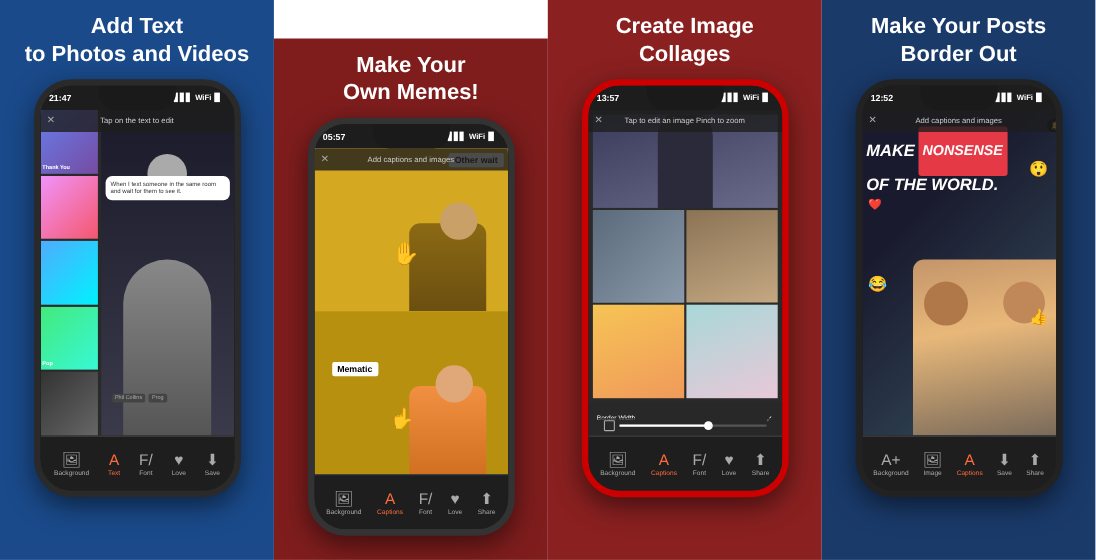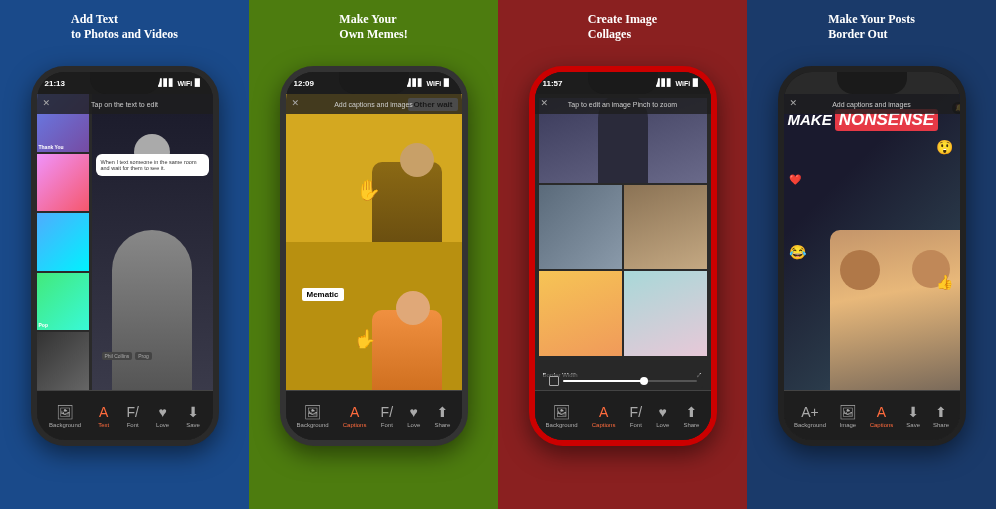--- a/index.html
+++ b/index.html
@@ -15,36 +15,36 @@
       flex: 1;
       display: flex;
       flex-direction: column;
       align-items: center;
       padding: 12px 8px 0 8px;
       position: relative;
       overflow: hidden;
     }
 
     .panel-1 { background-color: #1a4a8a; }
-    .panel-2 { background-color: #4d7c0f; }
+    .panel-2 { background-color: #7f1d1d; margin-top: 35px; }
     .panel-3 { background-color: #8a2020; }
     .panel-4 { background-color: #1a3a6a; }
 
     .panel-title {
       color: white;
-      font-size: 12px;
+      font-size: 20px;
       font-weight: 600;
+      text-align: center;
       margin-bottom: 10px;
       line-height: 1.25;
       z-index: 2;
       min-height: 44px;
       display: flex;
       align-items: flex-start;
       justify-content: center;
-      font-family: Liberation Serif, serif;
     }
 
     .phone-wrapper {
       position: relative;
       width: 210px;
       flex: 1;
       display: flex;
       justify-content: center;
       align-items: flex-start;
     }
@@ -412,21 +412,21 @@
 
 <div class="panel panel-1">
   <div class="panel-title" style="white-space:pre-line;">Add Text
 to Photos and Videos</div>
   <div class="phone-wrapper">
     <div class="phone">
       <div class="phone-notch"></div>
       <div class="phone-screen">
 
         <div class="status-bar">
-          <span>21:13</span>
+          <span>21:47</span>
           <div class="status-icons">
             <span>▋▋▋</span>
             <span>WiFi</span>
             <span>▉</span>
           </div>
         </div>
 
         <div class="phone-top-bar">
           <span class="close-btn">✕</span>
           <span>Tap on the text to edit</span>
@@ -487,21 +487,21 @@
 
 <div class="panel panel-2">
   <div class="panel-title" style="white-space:pre-line;">Make Your
 Own Memes!</div>
   <div class="phone-wrapper">
     <div class="phone" style="border-color:#333;">
       <div class="phone-notch"></div>
       <div class="phone-screen">
 
         <div class="status-bar">
-          <span>12:09</span>
+          <span>05:57</span>
           <div class="status-icons">
             <span>▋▋▋</span>
             <span>WiFi</span>
             <span>▉</span>
           </div>
         </div>
 
         <div class="phone-top-bar">
           <span class="close-btn">✕</span>
           <span>Add captions and images</span>
@@ -563,21 +563,21 @@
 
 <div class="panel panel-3">
   <div class="panel-title" style="white-space:pre-line;">Create Image
 Collages</div>
   <div class="phone-wrapper">
     <div class="phone" style="border-color:#c00; border-width:6px;">
       <div class="phone-notch"></div>
       <div class="phone-screen">
 
         <div class="status-bar">
-          <span>11:57</span>
+          <span>13:57</span>
           <div class="status-icons">
             <span>▋▋▋</span>
             <span>WiFi</span>
             <span>▉</span>
           </div>
         </div>
 
         <div class="phone-top-bar">
           <span class="close-btn">✕</span>
           <span>Tap to edit an image
@@ -645,41 +645,50 @@
 </div>
 
 <div class="panel panel-4">
   <div class="panel-title" style="white-space:pre-line;">Make Your Posts
 Border Out</div>
   <div class="phone-wrapper">
     <div class="phone" style="border-color:#222;">
       <div class="phone-notch"></div>
       <div class="phone-screen">
 
+        <div class="status-bar">
+          <span>12:52</span>
+          <div class="status-icons">
+            <span>▋▋▋</span>
+            <span>WiFi</span>
+            <span>▉</span>
+          </div>
+        </div>
 
         <div class="phone-top-bar">
           <span class="close-btn">✕</span>
           <span>Add captions and images</span>
         </div>
 
         <div class="p4-content">
           <div class="p4-bg">
 
             <div style="position:absolute; inset:0; background:linear-gradient(135deg, #1a1a2e 30%, #2a3a4a 70%, #4a5a6a 100%);"></div>
 
             <div style="position:absolute; bottom:0; right:0; width:130px; height:160px; background:linear-gradient(170deg, #c4956a 0%, #e8b87a 40%, #7a6a5a 100%); border-radius:10px 0 0 0;">
               <div style="position:absolute; top:20px; left:10px; width:40px; height:40px; background:#b07848; border-radius:50%;"></div>
               <div style="position:absolute; top:20px; right:10px; width:38px; height:38px; background:#c08858; border-radius:50%;"></div>
             </div>
 
             <div style="position:absolute; top:15px; left:4px; right:4px; color:white; font-weight:900; font-size:15px; line-height:1.15; text-transform:uppercase; font-style:italic;">
               <div style="display:flex; align-items:center; gap:3px;">
                 <span>MAKE</span>
-                <span style="background:#e63946; color:white; padding:1px 4px; border-radius:3px; font-size:17px;">nonsense</span>
+                <span style="background:#e63946; color:white; padding:15px 4px; border-radius:3px; font-size:13px;">nonsense</span>
               </div>
+              <div>OF THE WORLD.</div>
             </div>
 
             <div style="position:absolute; top:8px; right:8px; display:flex; gap:3px;">
               <div class="reaction-badge">
                 <span>❤️</span>
 
               </div>
               <div class="reaction-badge">
                 <span>🔔</span>
 

